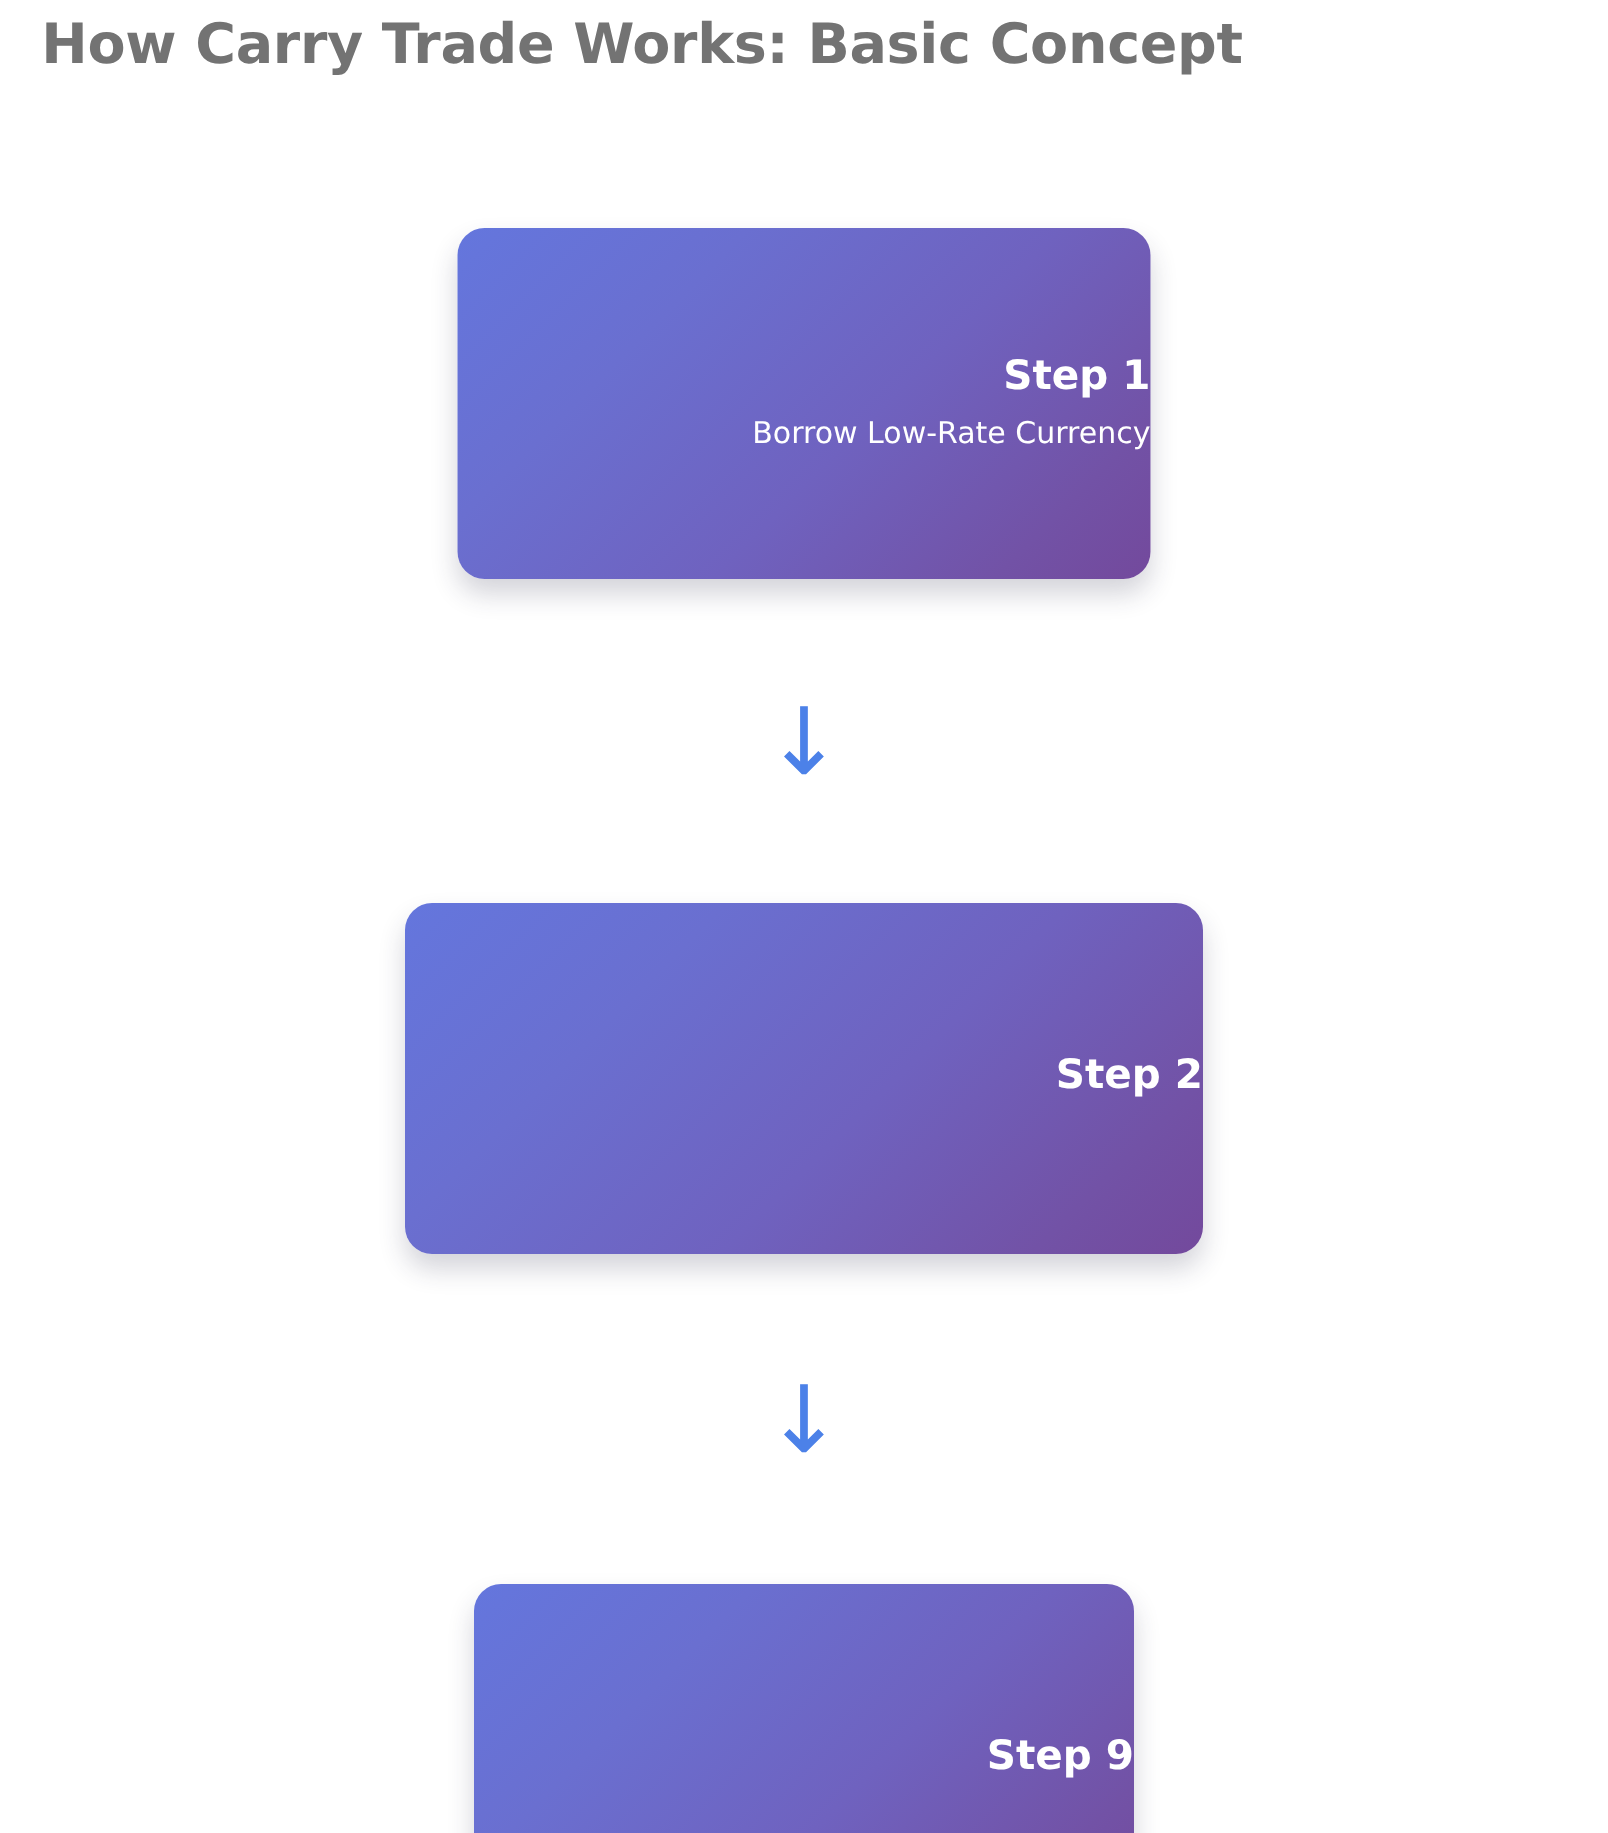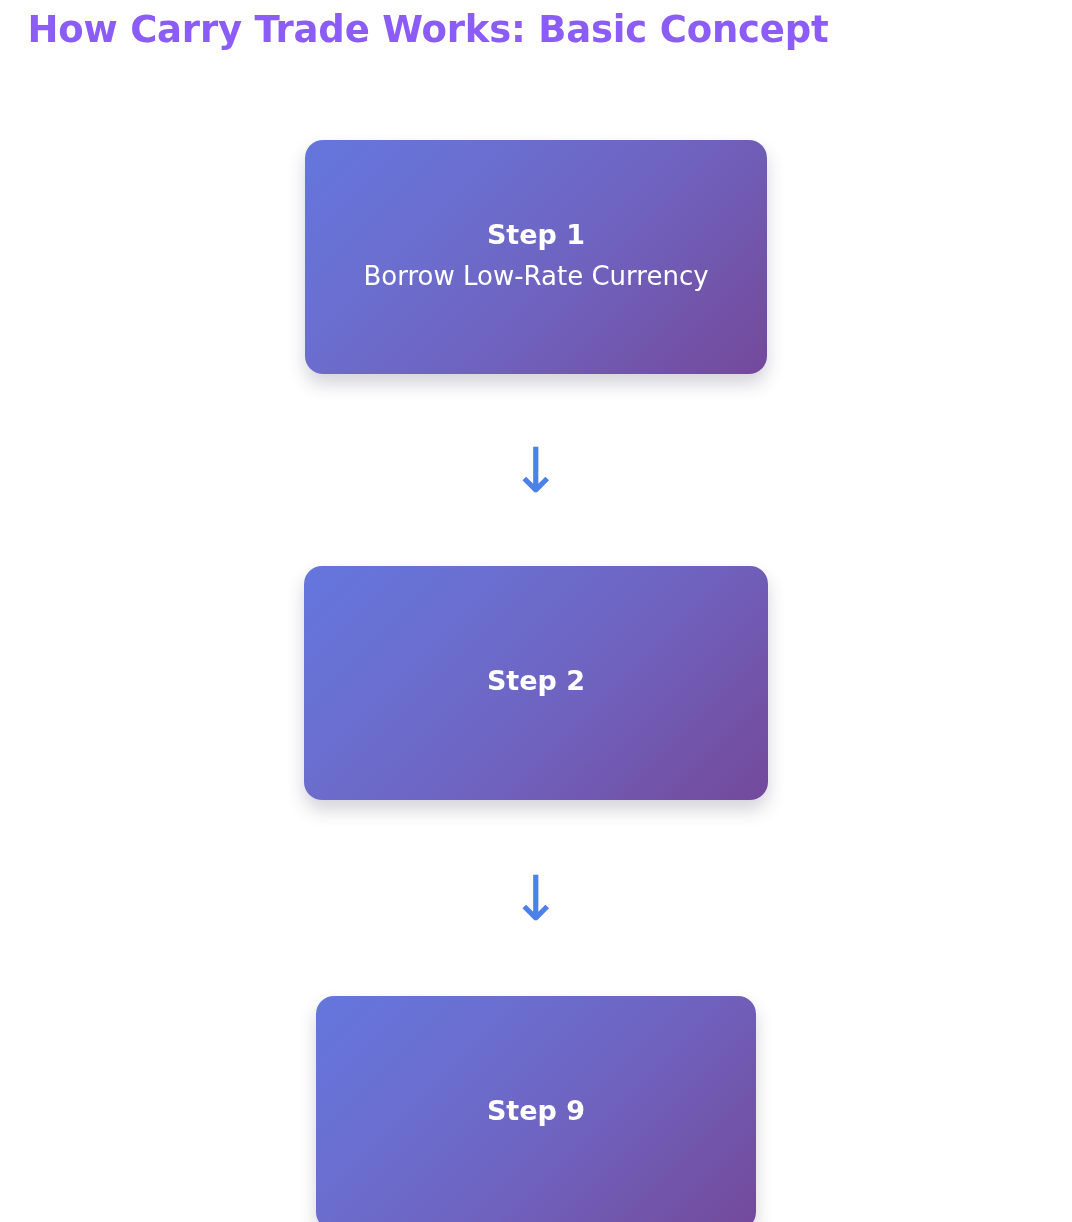--- a/index.html
+++ b/index.html
@@ -24,71 +24,71 @@
   .title {
     position: absolute;
     top: 8px;
     left: 0;
     width: 856px;
     text-align: center;
     font-family: "DejaVu Sans", sans-serif;
     font-size: 37px;
     font-weight: bold;
     letter-spacing: -0.2px;
-    color: #8b5cf6;
+    color: #737373;
     line-height: 1.2;
     white-space: nowrap;
   }
 
   .flow {
     position: absolute;
     top: 140px;
     left: 0;
     width: 1072px;
   }
 
   .step-box {
     position: relative;
-    margin: 0 auto;
+    margin: 12px auto;
     border-radius: 18px;
     color: #ffffff;
     text-align: center;
     box-sizing: border-box;
     display: flex;
     flex-direction: column;
-    align-items: center;
+    align-items: flex-end;
     justify-content: center;
     box-shadow: 0 10px 18px rgba(40, 40, 70, 0.20);
     background: linear-gradient(135deg, #6476dd 0%, #6a6fd0 28%, #6f62bf 58%, #7252a6 85%, #73499c 100%);
   }
 
   .step-box.box-1 {
     width: 462px;
     height: 234px;
   }
 
   .step-box.box-2 {
-    width: 464px;
+    width: 532px;
     height: 234px;
   }
 
   .step-box.box-3 {
     width: 440px;
     height: 234px;
   }
 
   .step-title {
     font-size: 27px;
     font-weight: bold;
     line-height: 1.28;
     margin-bottom: 4px;
   }
 
   .step-line {
-    font-size: 26px;
+    font-size: 20px;
     font-weight: normal;
     line-height: 1.55;
   }
 
   .arrow {
     width: 1072px;
     text-align: center;
     color: #4c81e8;
     font-size: 62px;
     line-height: 1;

